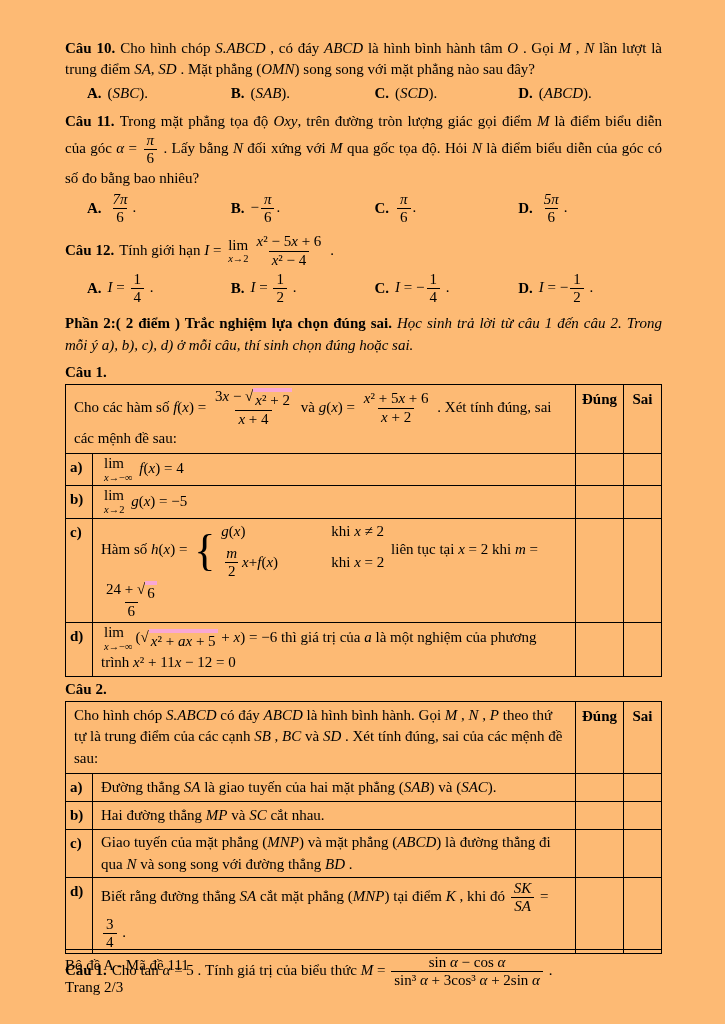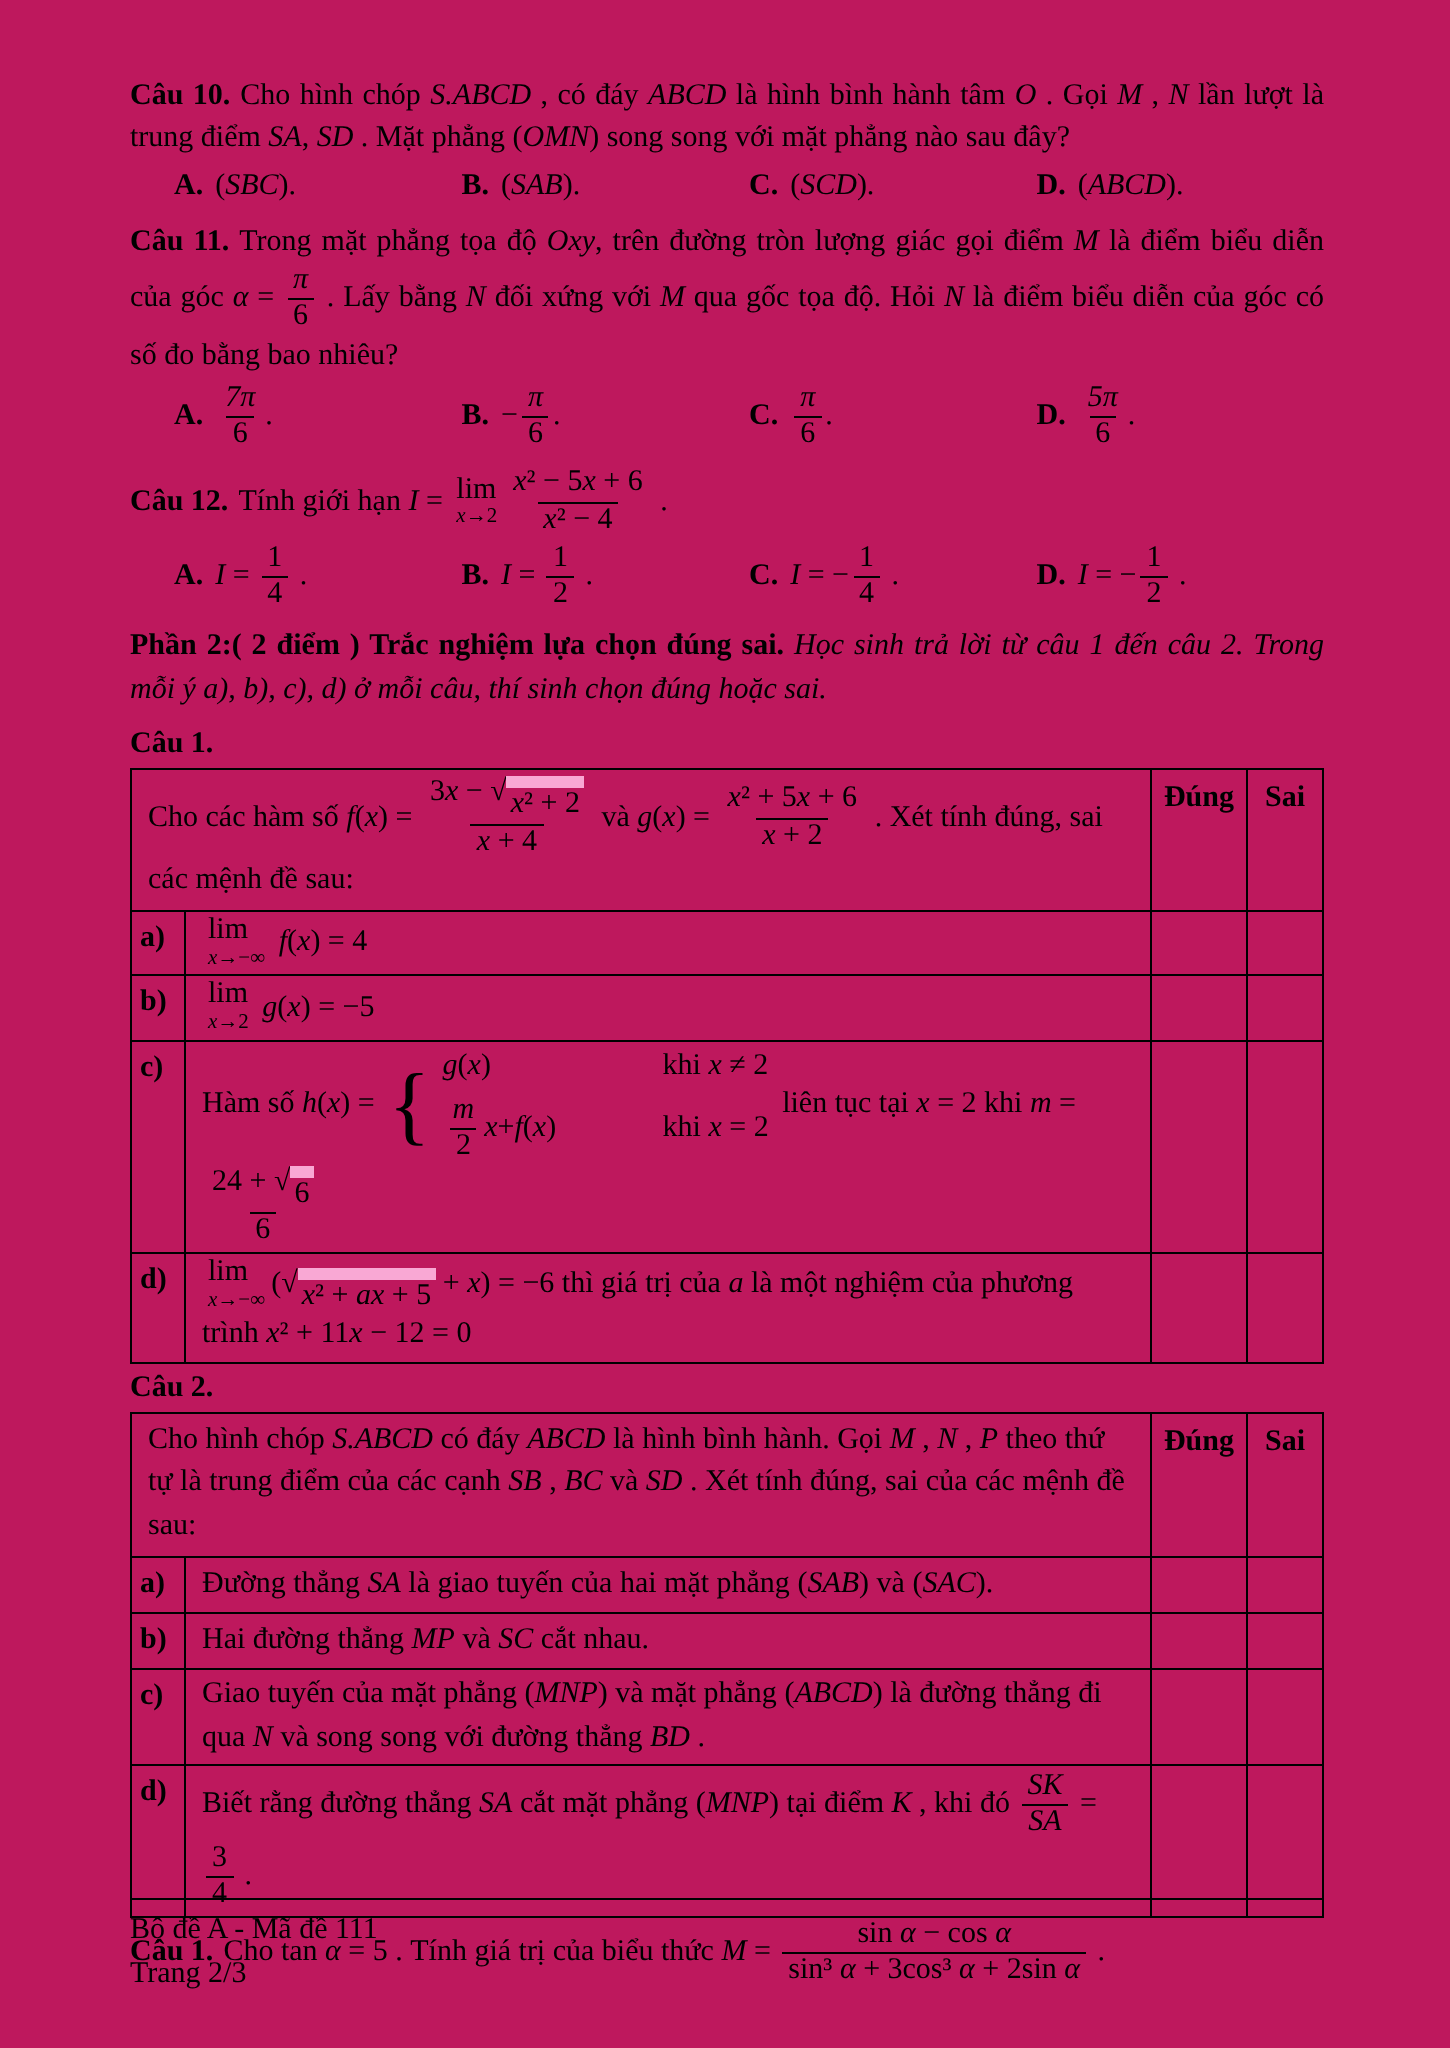--- a/index.html
+++ b/index.html
@@ -9,39 +9,39 @@
     font-size: 15px;
     line-height: 1.42;
     color: #000;
   }
   .page {
     position: relative;
     width: 725px;
     height: 1024px;
     padding: 38px 63px 0 65px;
     overflow: hidden;
-    background: #be185d;
+    background: #fdba74;
   }
   .para { margin: 0; }
   .jt { text-align: justify; }
   .lbl { margin-right: 5px; }
   .bd { font-weight: bold; }
   .it { font-style: italic; }
   .q { margin-bottom: 3px; }
   .opts { display: flex; padding-left: 22px; margin: 2px 0 7px; }
   .opt { flex: 1; display: flex; align-items: center; gap: 6px; }
   .key { font-weight: bold; }
 
   
   .frac { display: inline-flex; flex-direction: column; align-items: center; vertical-align: middle; margin: 0 2px; text-align: center; }
   .fnum, .fden { display: block; padding: 0 3px; line-height: 1.15; white-space: nowrap; }
   .fden { border-top: 1px solid #000; }
   .sqrt { display: inline-flex; align-items: flex-start; white-space: nowrap; vertical-align: baseline; }
   .rsign { line-height: 1.15; }
-  .rbody { border-top: 6px solid #f9a8d4; line-height: 1.15; padding: 0 2px; }
+  .rbody { border-top: 4px solid #f9a8d4; line-height: 1.15; padding: 0 2px; }
   .lim { display: inline-flex; flex-direction: column; vertical-align: middle; margin: 0 3px; }
   .limtop { line-height: 1.05; }
   .limsub { font-size: 10.5px; line-height: 1.1; white-space: nowrap; }
   .cases { display: inline-flex; align-items: center; vertical-align: middle; margin: 0 3px; }
   .brace { font-size: 44px; line-height: 0.85; font-weight: 400; margin-right: 6px; }
   .crows { display: inline-flex; flex-direction: column; row-gap: 3px; }
   .crow { display: flex; align-items: center; column-gap: 22px; }
   .ce { min-width: 88px; display: inline-flex; align-items: center; }
   .ck { white-space: nowrap; }
 

